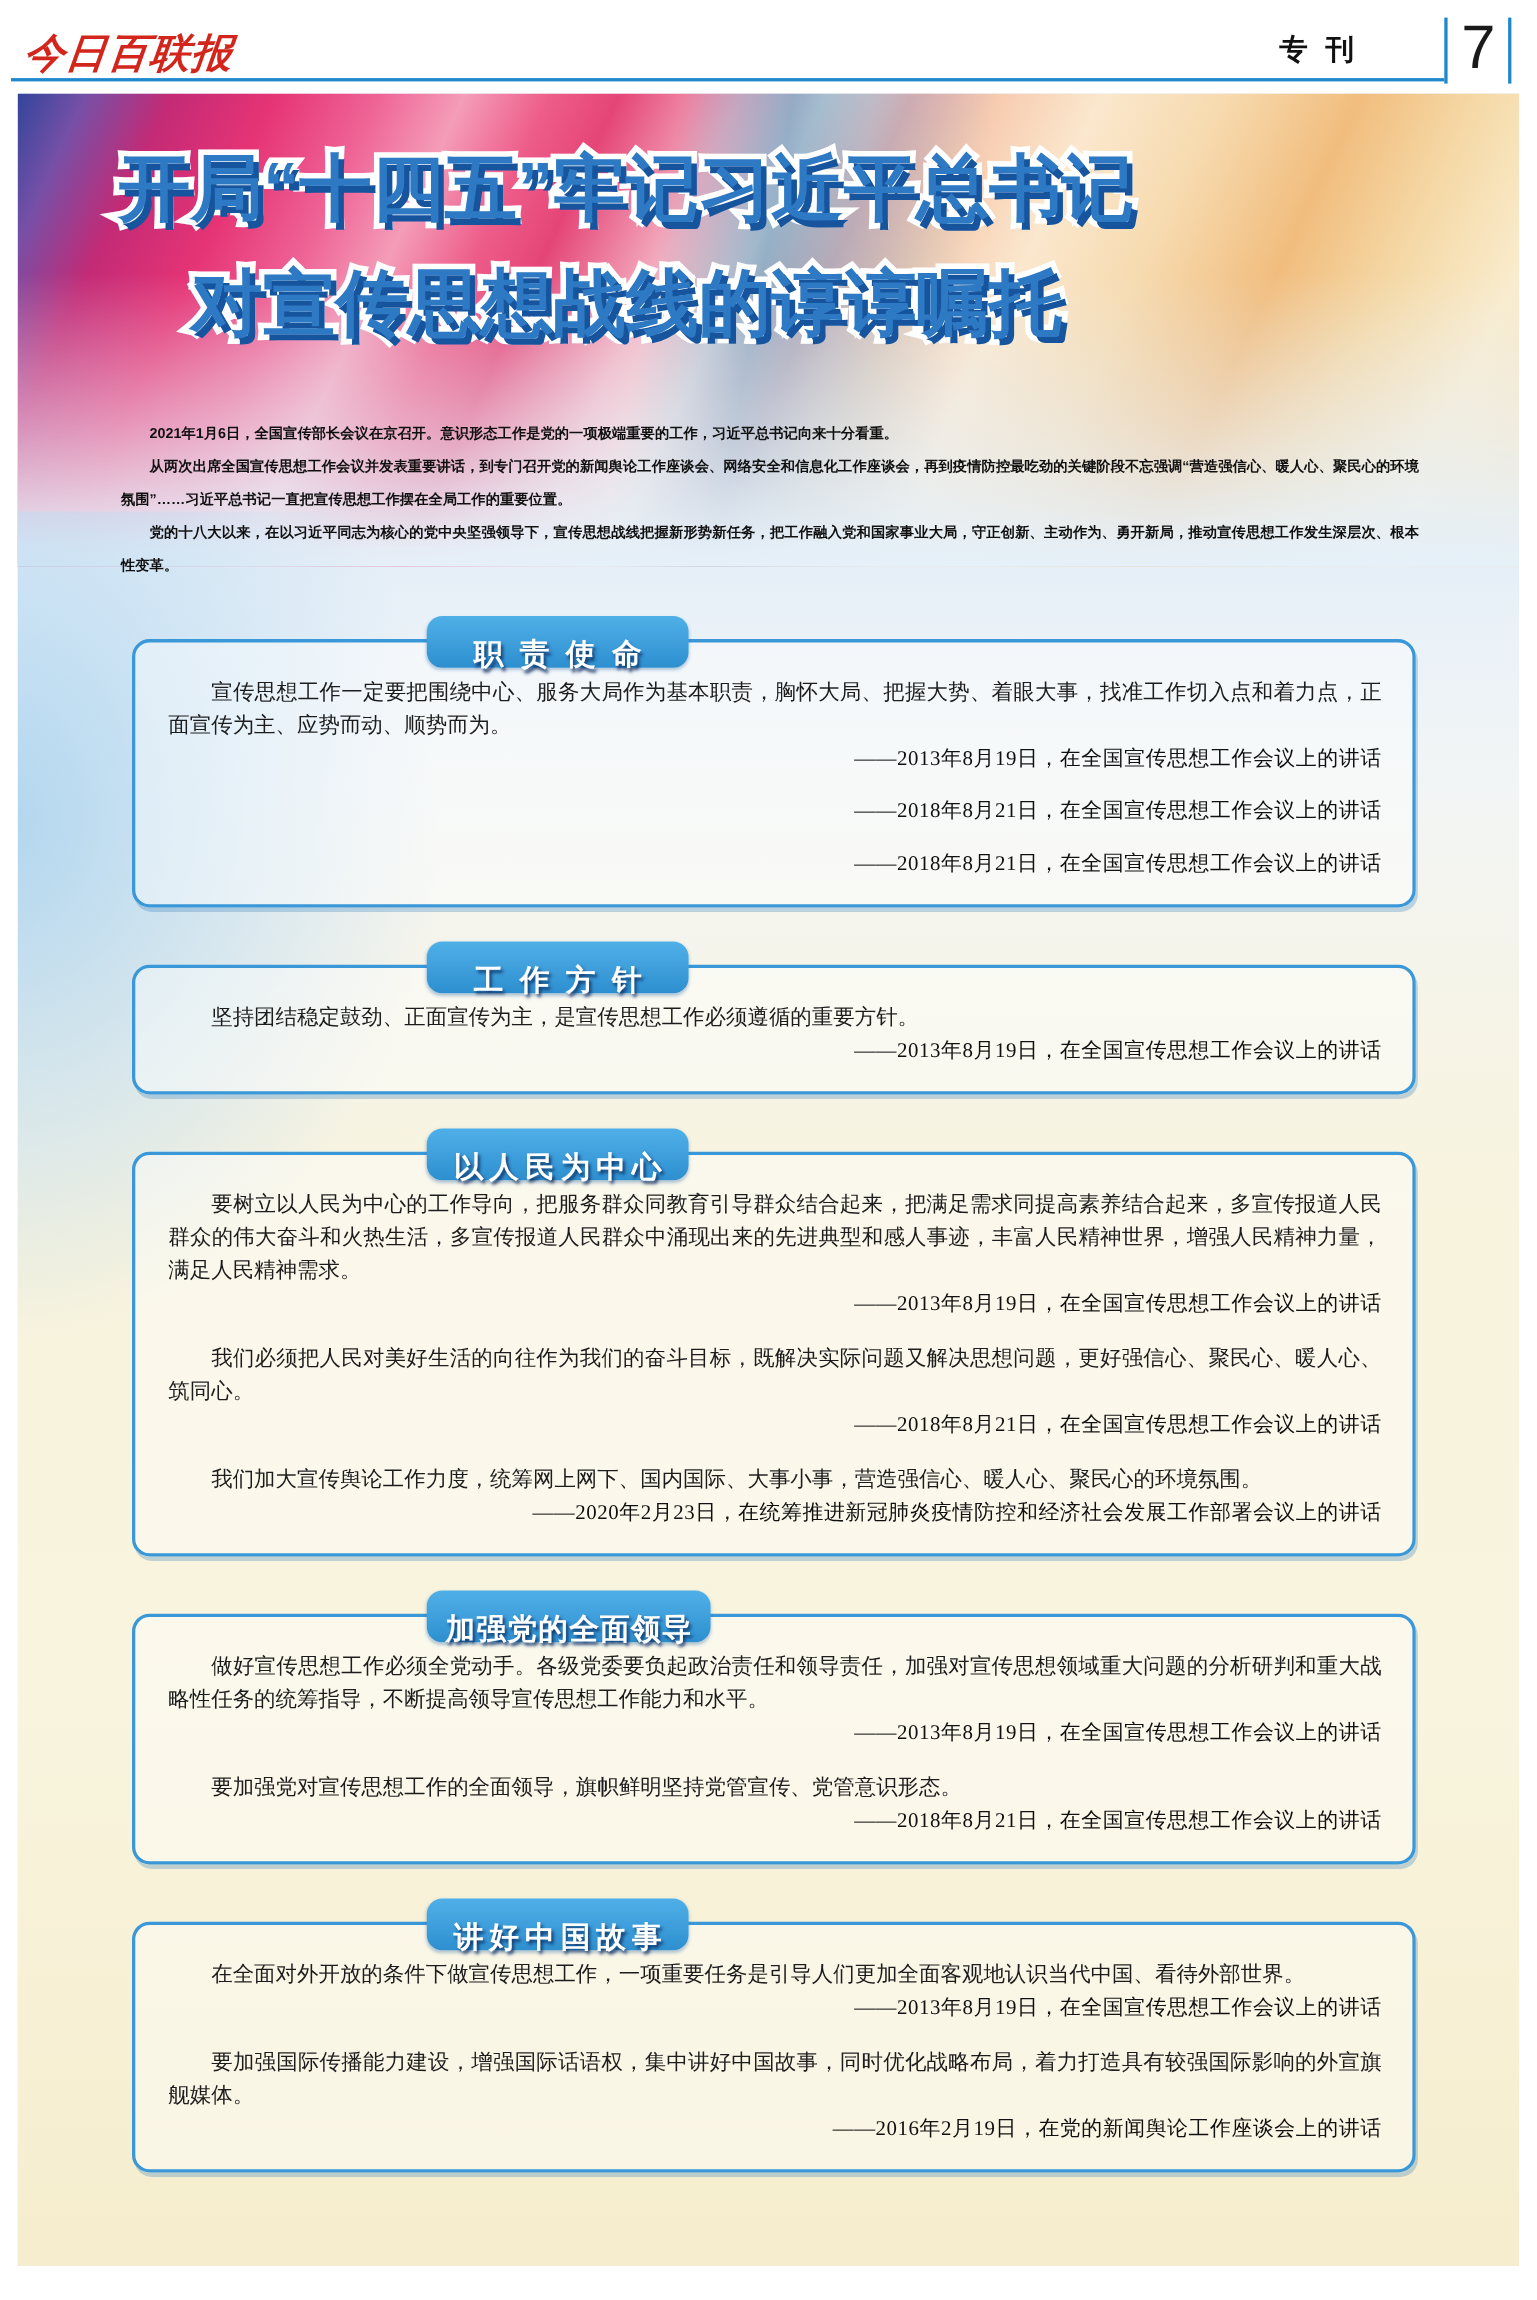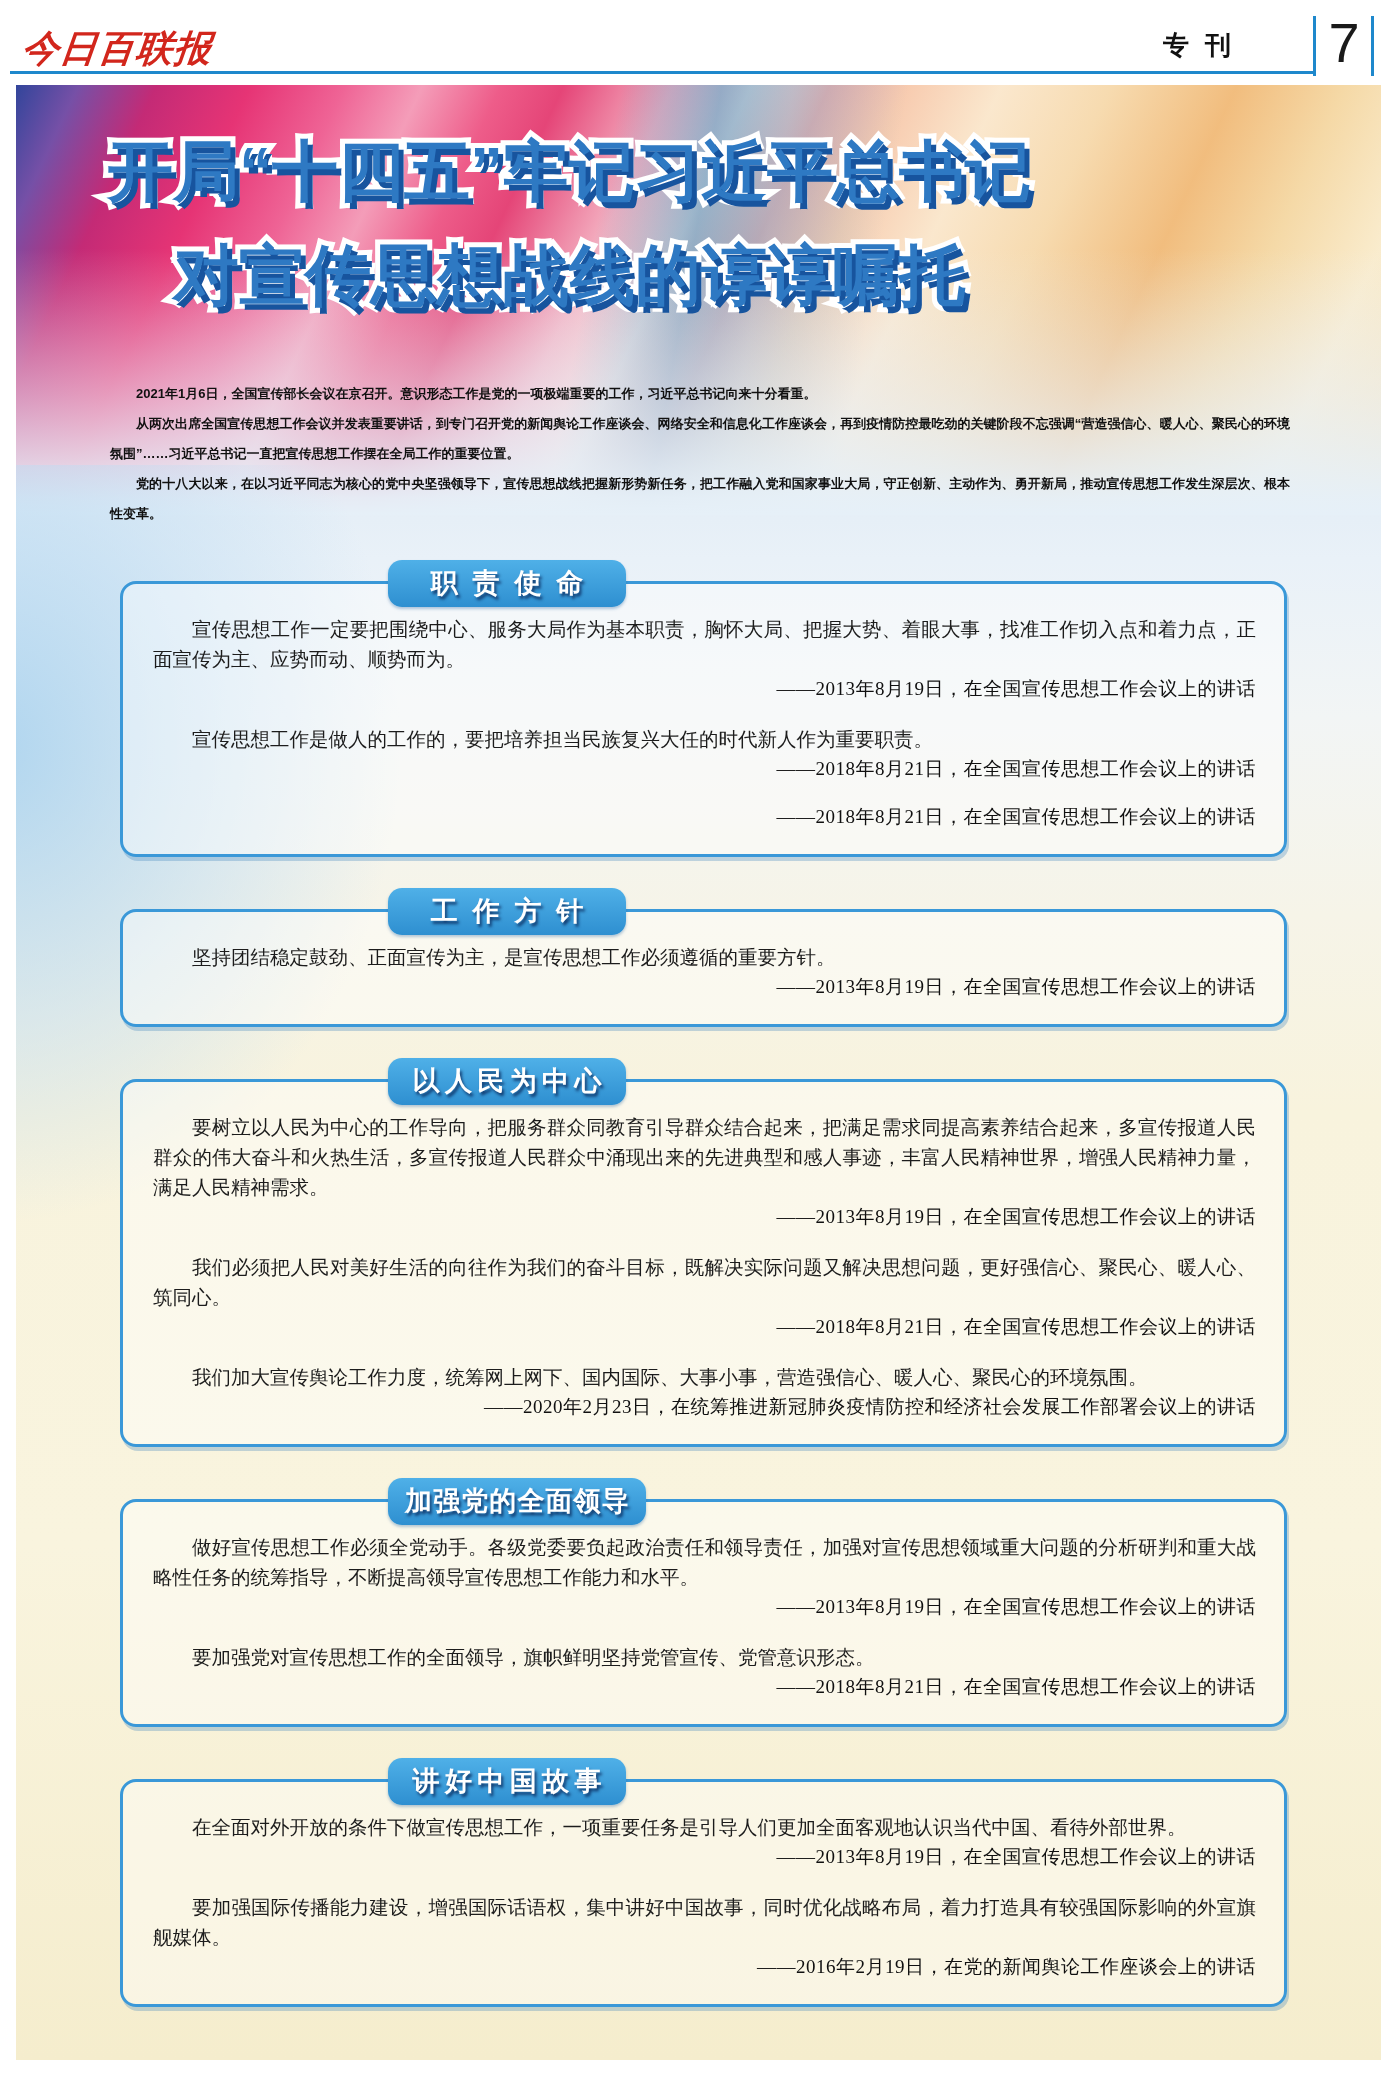--- a/index.html
+++ b/index.html
@@ -67,21 +67,21 @@
   .intro { position:relative; width:1180px; margin:52px 0 0 94px; }
   .intro p { margin:0; text-indent:2em; font-size:13px; line-height:30px; font-weight:600;
     color:#101010; text-align:justify; }
 
   
   .sections { position:relative; width:1167px; margin:0 0 0 104px; }
   .panel { position:relative; margin-top:52px; border:3px solid #3a98d8; border-radius:16px;
     background:rgba(255,255,255,.42); box-shadow:2px 4px 0 rgba(60,130,185,.30);
     padding:30px 28px 18px 30px; box-sizing:border-box; }
   .pill { position:absolute; top:-24px; left:265px; min-width:238px; height:47px; line-height:47px;
-    padding:0 16px; box-sizing:border-box; text-align:center; border-radius:14px;
+    padding:12px 16px; box-sizing:border-box; text-align:center; border-radius:14px;
     background:linear-gradient(180deg,#4fb0e8,#2e8fd0);
     box-shadow:0 2px 3px rgba(40,100,160,.35); }
   .pill-text { color:#ffffff; font-weight:900; font-size:27px;
     text-shadow:2px 3px 3px rgba(8,35,85,.8); }
   .ls-wide  { letter-spacing:.55em; padding-left:.55em; }
   .ls-med   { letter-spacing:.20em; padding-left:.20em; }
   .ls-tight { letter-spacing:.04em; padding-left:.04em;margin-top:31px; }
   .quote { margin:0 0 22px 0; }
   .quote:last-child { margin-bottom:6px; }
   .quote-text { margin:0; text-indent:2em; font-size:19.5px; line-height:30px; color:#1c1c1c;
@@ -139,21 +139,20 @@
     <div class="pill">
       <span class="pill-text ls-wide">职责使命</span>
     </div>
     <div class="panel-body">
   <div class="quote">
     <p class="quote-text">宣传思想工作一定要把围绕中心、服务大局作为基本职责，胸怀大局、把握大势、着眼大事，找准工作切入点和着力点，正面宣传为主、应势而动、顺势而为。</p>
     <p class="quote-attr">——2013年8月19日，在全国宣传思想工作会议上的讲话</p>
   </div>
 
   <div class="quote">
-    <p class="quote-text">宣传思想工作是做人的工作的，要把培养担当民族复兴大任的时代新人作为重要职责。</p>
     <p class="quote-attr">——2018年8月21日，在全国宣传思想工作会议上的讲话</p>
   </div>
 
   <div class="quote">
     <p class="quote-attr">——2018年8月21日，在全国宣传思想工作会议上的讲话</p>
   </div>
 </div>
   </section>
 
   <section class="panel">

